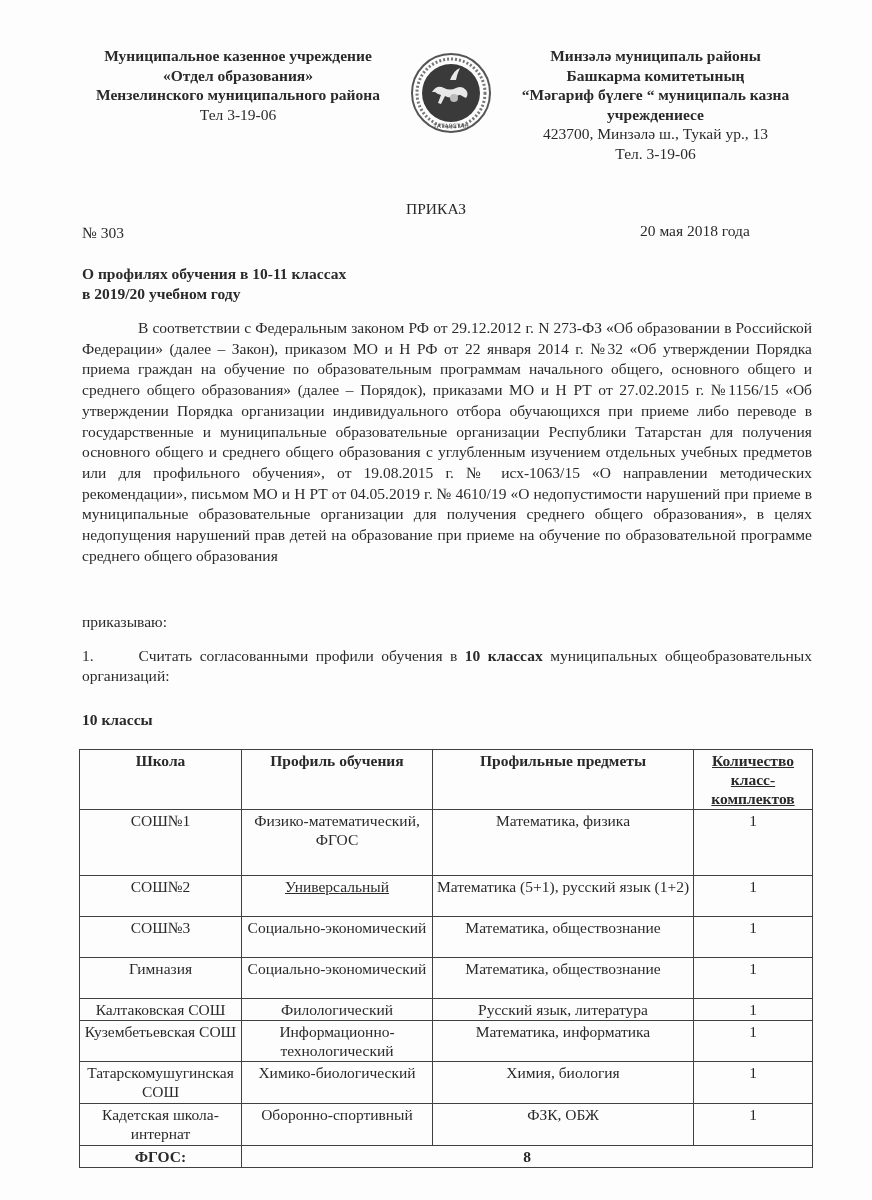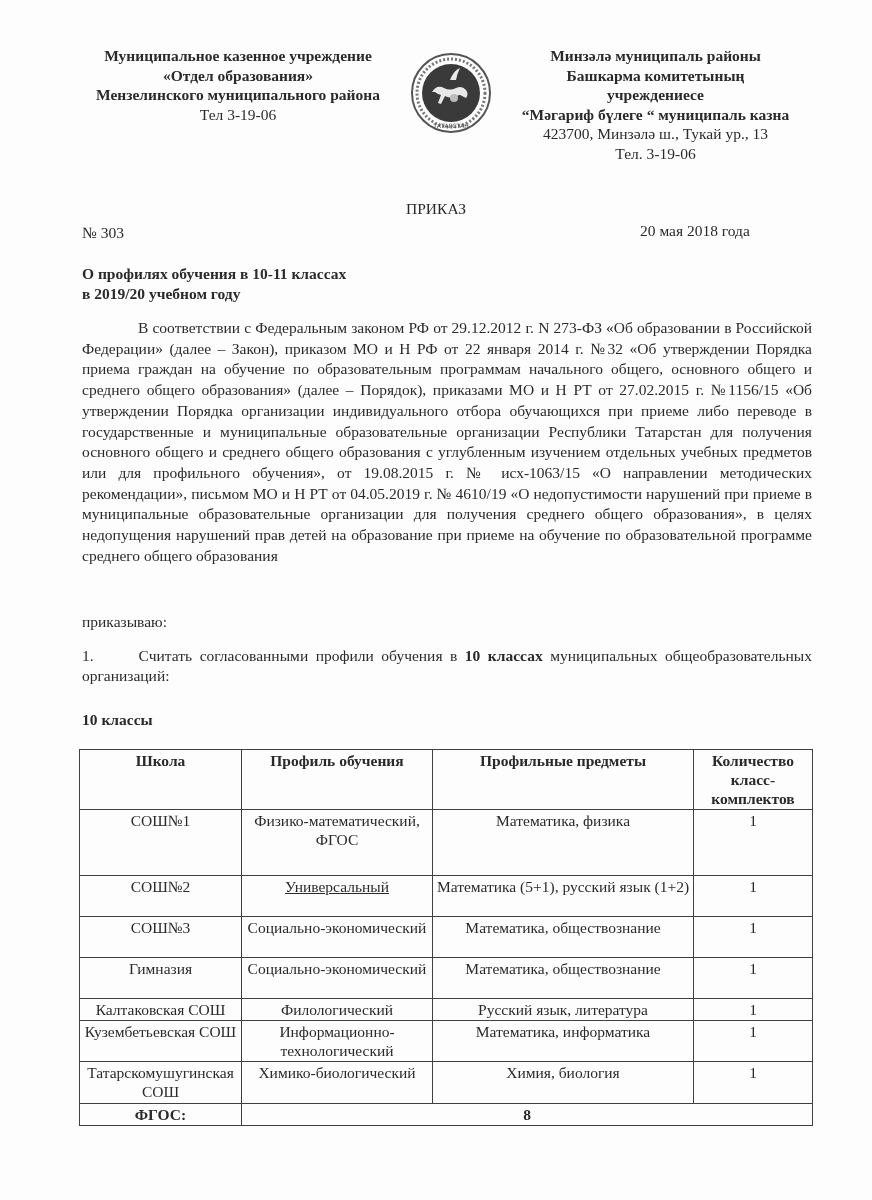--- a/index.html
+++ b/index.html
@@ -18,21 +18,21 @@
   .date { left: 640px; top: 222px; font-size: 15.5px; }
   .subject { left: 82px; top: 264px; font-weight: bold; font-size: 15.5px; line-height: 20px; }
   .para { left: 82px; width: 730px; top: 318px; font-size: 15.5px; line-height: 20.7px; text-align: justify; text-indent: 56px; }
   .order { left: 82px; top: 613px; font-size: 15.5px; }
   .item1 { left: 82px; width: 730px; top: 646px; font-size: 15.5px; line-height: 20px; text-align: justify; }
   .item1 .b { font-weight: bold; }
   .sec { left: 82px; top: 711px; font-weight: bold; font-size: 15.5px; }
   table { position: absolute; left: 79px; top: 749px; border-collapse: collapse; font-size: 15.5px; width: 734px; }
   td, th { border: 1px solid #404040; vertical-align: top; text-align: center; padding: 1px 3px; line-height: 19px; }
   th { font-weight: bold; }
-  .c1 { width: 155px; } .c2 { width: 184px; } .c3 { width: 254px; } .c4 { width: 112px; }
+  .c1 { width: 155px; } .c2 { width: 184px; } .c3 { width: 254px; } .c4 { width: 112px; text-decoration: underline; }
   .u { text-decoration: underline; margin-top: 8px; }
   .total td { font-weight: bold; }
 </style>
 </head>
 <body>
 
 <div id="hdr-left" class="abs hdr">
   <div class="b">Муниципальное казенное учреждение</div>
   <div class="b">«Отдел образования»</div>
   <div class="b">Мензелинского муниципального района</div>
@@ -47,22 +47,22 @@
     <path d="M22 40 q5 -8 12 -4 q6 3 12 0 q6 -3 10 2 q3 4 0 8 l-4 -2 q-2 -2 -5 0 q-6 3 -12 0 l-4 8 l-3 -1 l3 -8 q-4 -1 -6 -3 z" fill="#e8e8e8"></path>
     <path d="M40 28 q4 -10 10 -12 q-3 6 -4 12 z" fill="#e8e8e8"></path>
     <circle cx="44" cy="46" r="4" fill="#bbb"></circle>
     <text x="41" y="76" font-size="6" text-anchor="middle" fill="#444" font-family="DejaVu Sans, sans-serif">ТАТАРСТАН</text>
   </svg>
 </div>
 
 <div id="hdr-right" class="abs hdr">
   <div class="b">Минзәлә муниципаль районы</div>
   <div class="b">Башкарма комитетының</div>
+  <div class="b">“Мәгариф  бүлеге “ муниципаль казна</div>
   <div class="b">учреждениесе</div>
-  <div class="b">“Мәгариф  бүлеге “ муниципаль казна</div>
   <div>423700, Минзәлә ш., Тукай ур., 13</div>
   <div>Тел. 3-19-06</div>
 </div>
 
 <div class="abs title">ПРИКАЗ</div>
 <div class="abs num">№ 303</div>
 <div class="abs date">20 мая 2018 года</div>
 
 <div class="abs subject">
   <div>О профилях обучения в 10-11 классах</div>
@@ -122,18 +122,24 @@
       <td>Информационно-технологический</td>
       <td>Математика, информатика</td>
       <td>1</td>
     </tr>
     <tr style="height:42px">
       <td style="word-break:break-all">Татарскомушугинская СОШ</td>
       <td>Химико-биологический</td>
       <td>Химия, биология</td>
       <td>1</td>
     </tr>
+    <tr style="height:42px">
+      <td>Кадетская школа-интернат</td>
+      <td>Оборонно-спортивный</td>
+      <td>ФЗК, ОБЖ</td>
+      <td>1</td>
+    </tr>
     <tr class="total" style="height:22px">
       <td>ФГОС:</td>
       <td colspan="3">8</td>
     </tr>
   </tbody>
 </table>
 
 </body></html>

